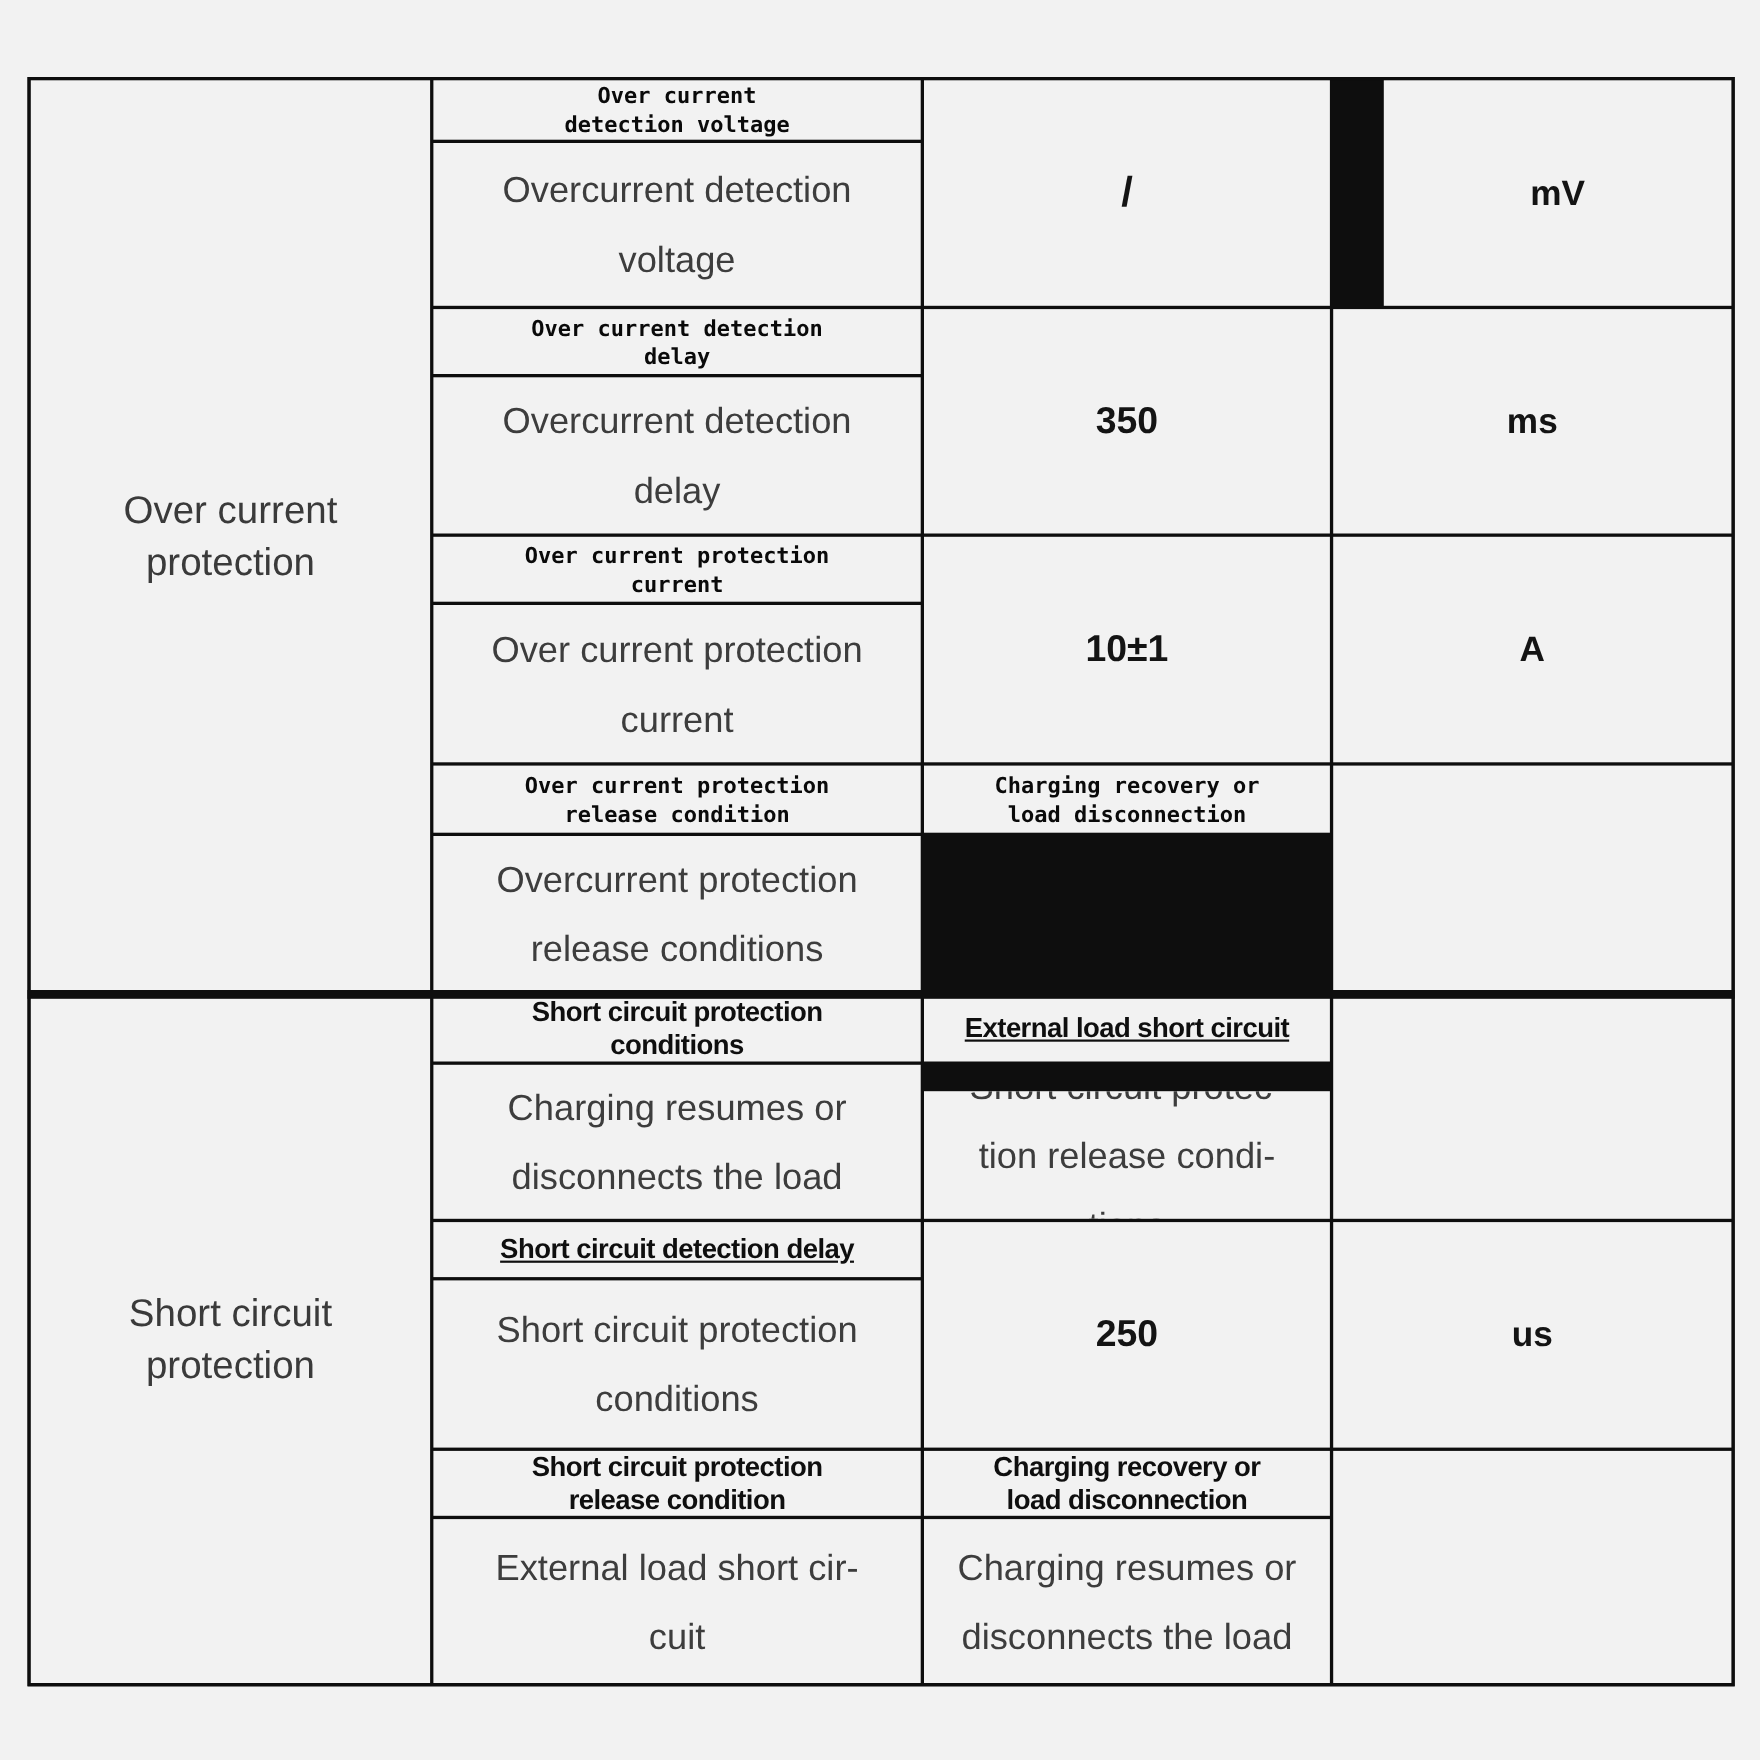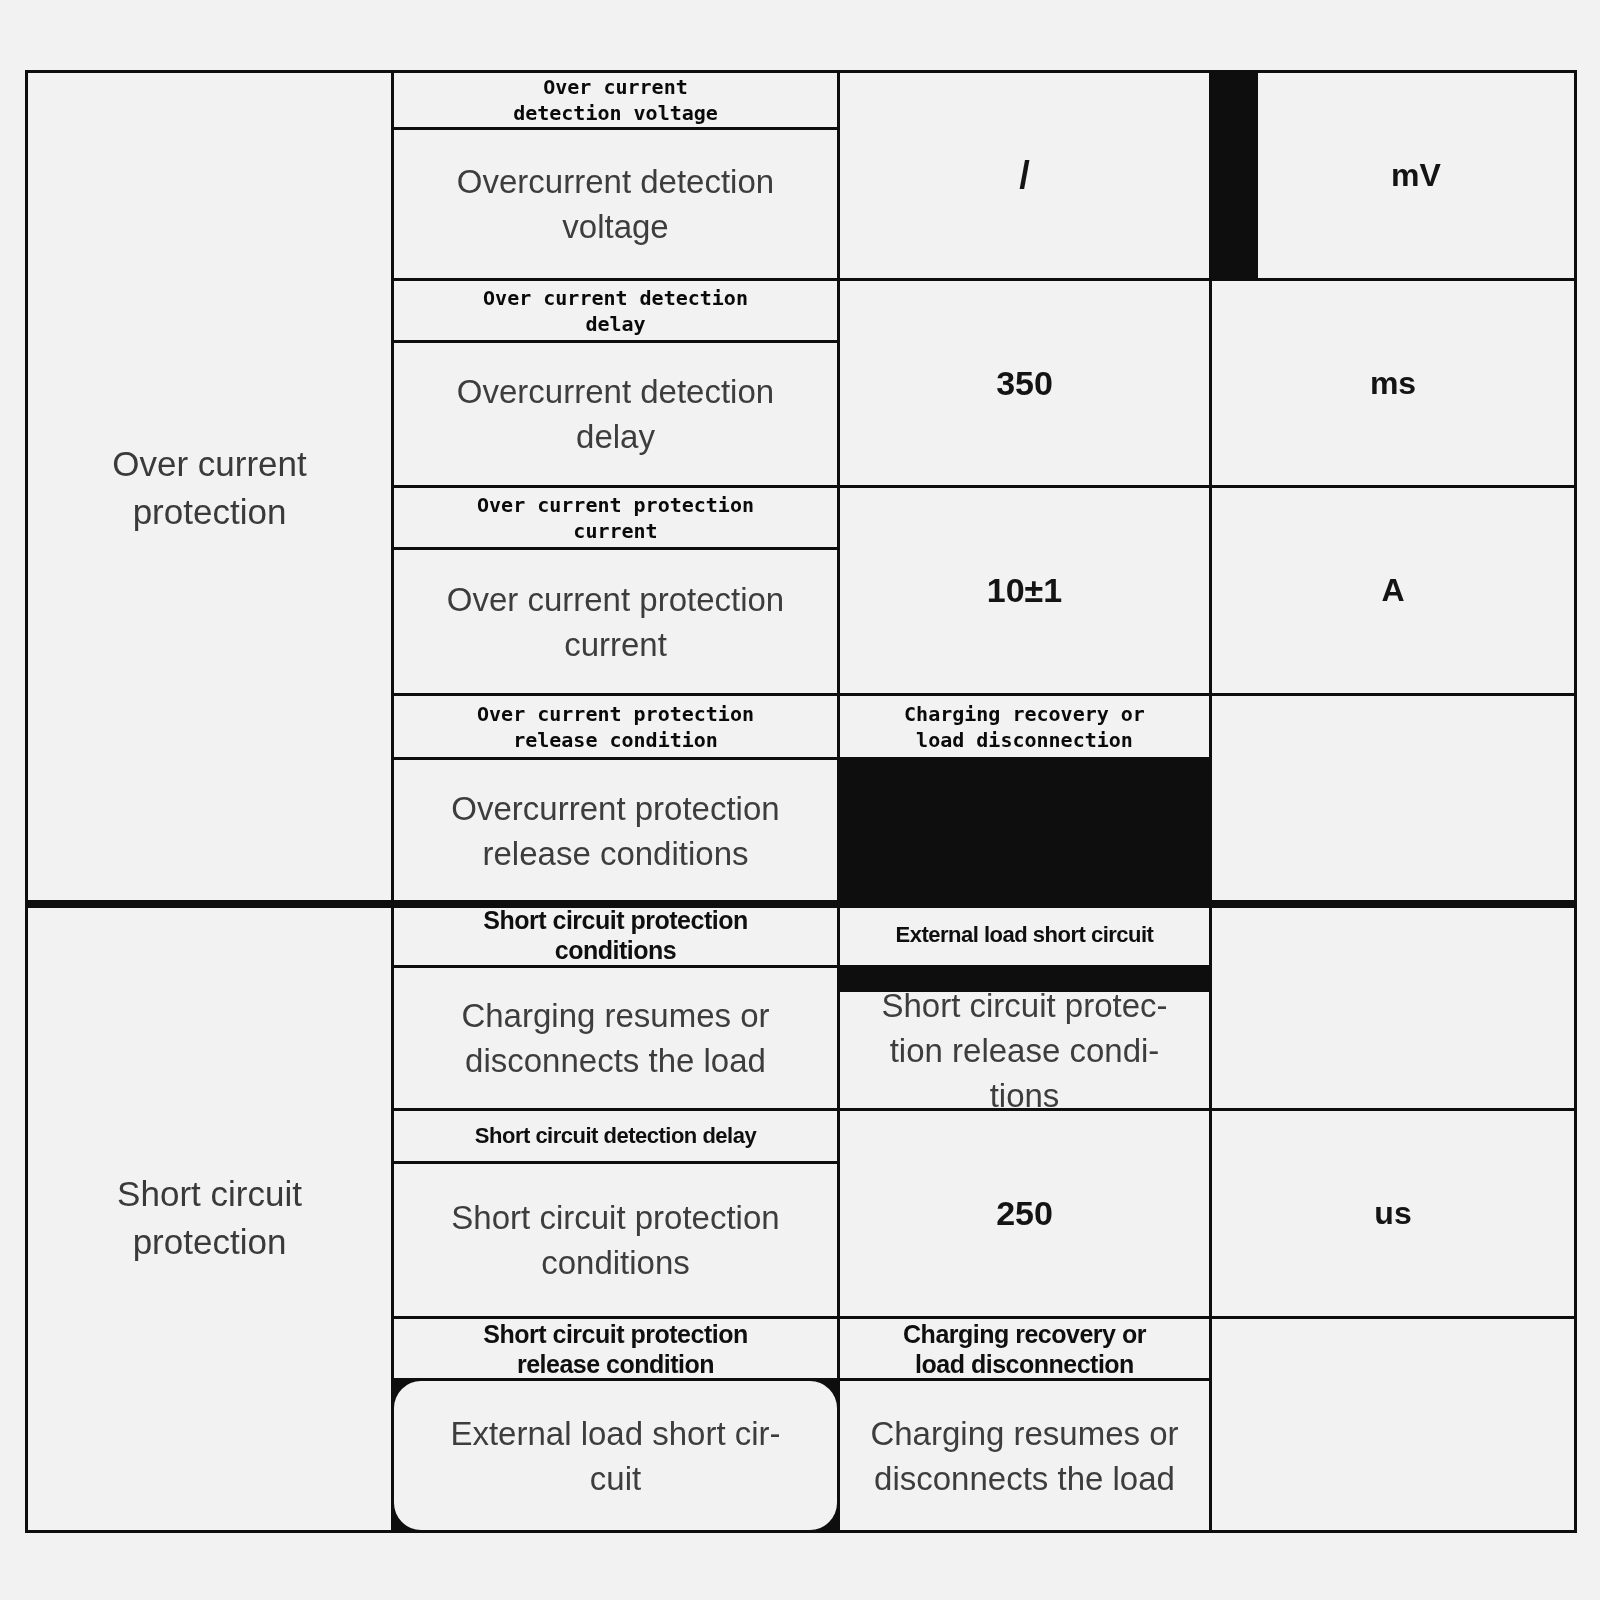--- a/index.html
+++ b/index.html
@@ -50,27 +50,28 @@
   }
   
   .hdr-sans {
     font-weight: 700;
     font-size: 25px;
     line-height: 30px;
     color: #0f0f0f;
     letter-spacing: -0.5px;
   }
   .hdr-sans.sm {
-    font-size: 22px;
+    font-size: 25px;
     line-height: 26px;
+    text-decoration: underline;
   }
   
   .body-txt {
     font-size: 33px;
-    line-height: 45px;
+    line-height: 63px;
     color: #3d3d3d;
     font-weight: 400;
   }
   
   .val {
     font-size: 34px;
     color: #141414;
     font-weight: 700;
   }
   .val.slash {
@@ -149,21 +150,21 @@
   <div class="cell c4" style="grid-row: 9 / 11;"></div>
 
   <div class="cell hdr-sans sm c2" style="grid-row: 11;">Short circuit detection delay</div>
   <div class="cell body-txt c2" style="grid-row: 12;">Short circuit protection
 conditions</div>
   <div class="cell val c3" style="grid-row: 11 / 13;">250</div>
   <div class="cell unit c4" style="grid-row: 11 / 13;">us</div>
 
   <div class="cell hdr-sans c2" style="grid-row: 13;">Short circuit protection
 release condition</div>
-  <div class="cell body-txt c2" style="grid-row: 14; border-radius: 27px;">External load short cir-
+  <div class="cell body-txt c2" style="grid-row: 14;">External load short cir-
 cuit</div>
   <div class="cell hdr-sans c3" style="grid-row: 13;">Charging recovery or
 load disconnection</div>
   <div class="cell body-txt c3" style="grid-row: 14;">Charging resumes or
 disconnects the load</div>
   <div class="cell c4" style="grid-row: 13 / 15;"></div>
 
   <div id="section-divider"></div>
 </div>
 

